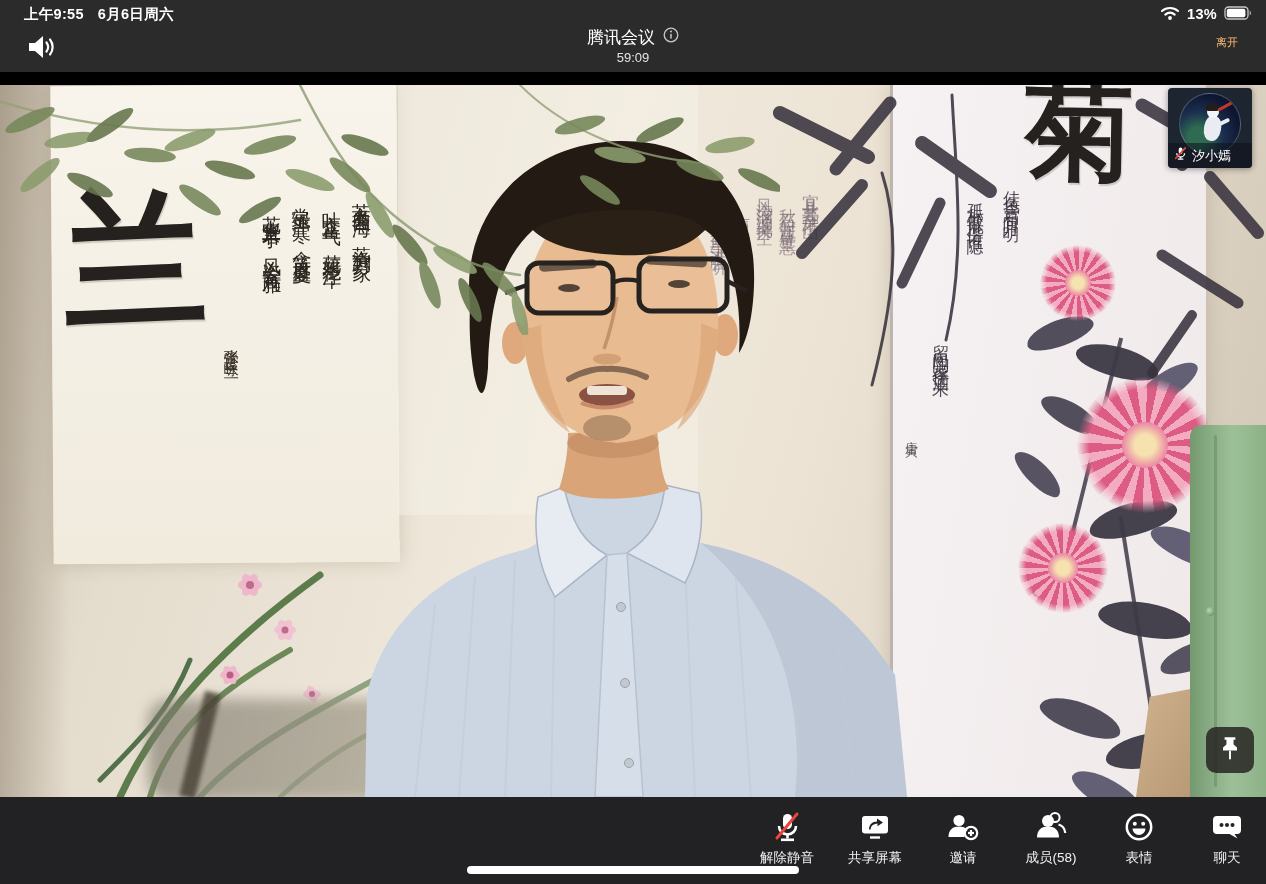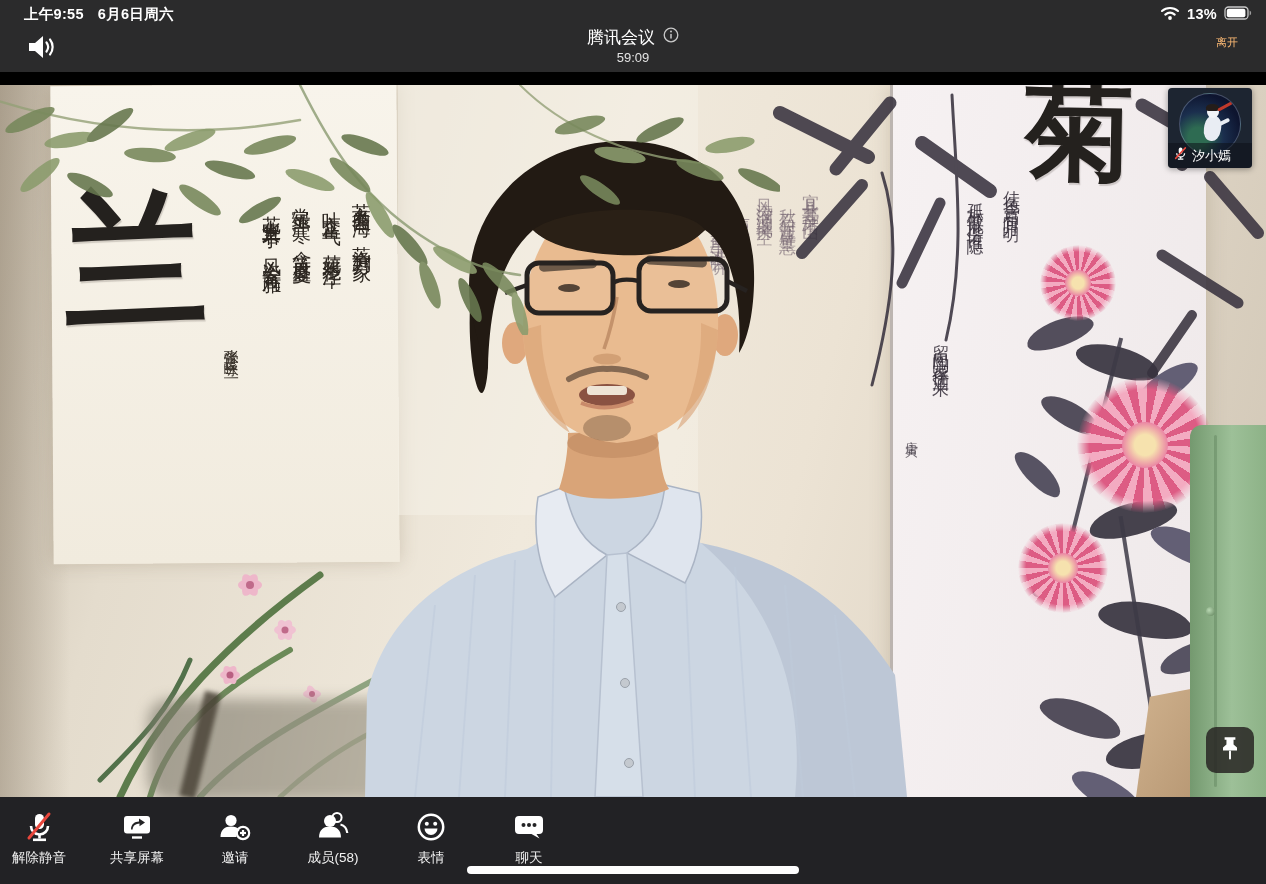--- a/index.html
+++ b/index.html
@@ -68,21 +68,21 @@
   .astro-body{position:absolute;left:24px;top:22px;width:17px;height:25px;background:#e9edf3;border-radius:42% 42% 46% 46%;transform:rotate(9deg);}
   .astro-head{position:absolute;left:27px;top:12px;width:12px;height:12px;border-radius:50%;background:#f2f4f7;}
   .astro-hair{position:absolute;left:26px;top:10px;width:13px;height:7px;border-radius:50% 50% 20% 20%;background:#241d1a;}
   .astro-arm{position:absolute;left:38px;top:26px;width:12px;height:4px;border-radius:3px;background:#e9edf3;transform:rotate(-25deg);}
   .red-streak{position:absolute;right:7px;top:11px;width:16px;height:3px;border-radius:2px;background:#c0392b;transform:rotate(-28deg);}
   .sv-namebar{position:absolute;left:0;right:0;bottom:0;height:25px;display:flex;align-items:center;gap:4px;padding:0 5px;background:rgba(12,16,24,.55);}
   .sv-name{font-size:13px;color:#fff;white-space:nowrap;}
   
   .pin-btn{position:absolute;left:1206px;top:642px;width:48px;height:46px;border:none;border-radius:10px;background:rgba(38,35,33,.84);display:flex;align-items:center;justify-content:center;cursor:pointer;}
   
-  .toolbar{position:absolute;left:0;top:797px;width:1266px;height:87px;background:#222225;display:flex;justify-content:flex-start;align-items:flex-start;gap:20px;padding-top:11px;}
+  .toolbar{position:absolute;left:0;top:797px;width:1266px;height:87px;background:#222225;display:flex;justify-content:flex-end;align-items:flex-start;gap:10px;padding-top:11px;}
   .tb-item{width:78px;background:none;border:none;color:#f2f2f2;display:flex;flex-direction:column;align-items:center;gap:3px;padding:0;cursor:pointer;font-family:inherit;}
   .tb-icon{height:38px;display:flex;align-items:center;justify-content:center;}
   .tb-label{font-size:13.5px;white-space:nowrap;}
   .home-indicator{position:absolute;left:467px;top:69px;width:332px;height:7.5px;border-radius:4px;background:#fefefe;z-index:6;cursor:grab;}
   .man-svg{position:absolute;left:355px;top:50px;}
   .foliage-svg,.ink-svg,.orchid-svg{position:absolute;pointer-events:none;}
 </style>
 </head>
 <body>
 

